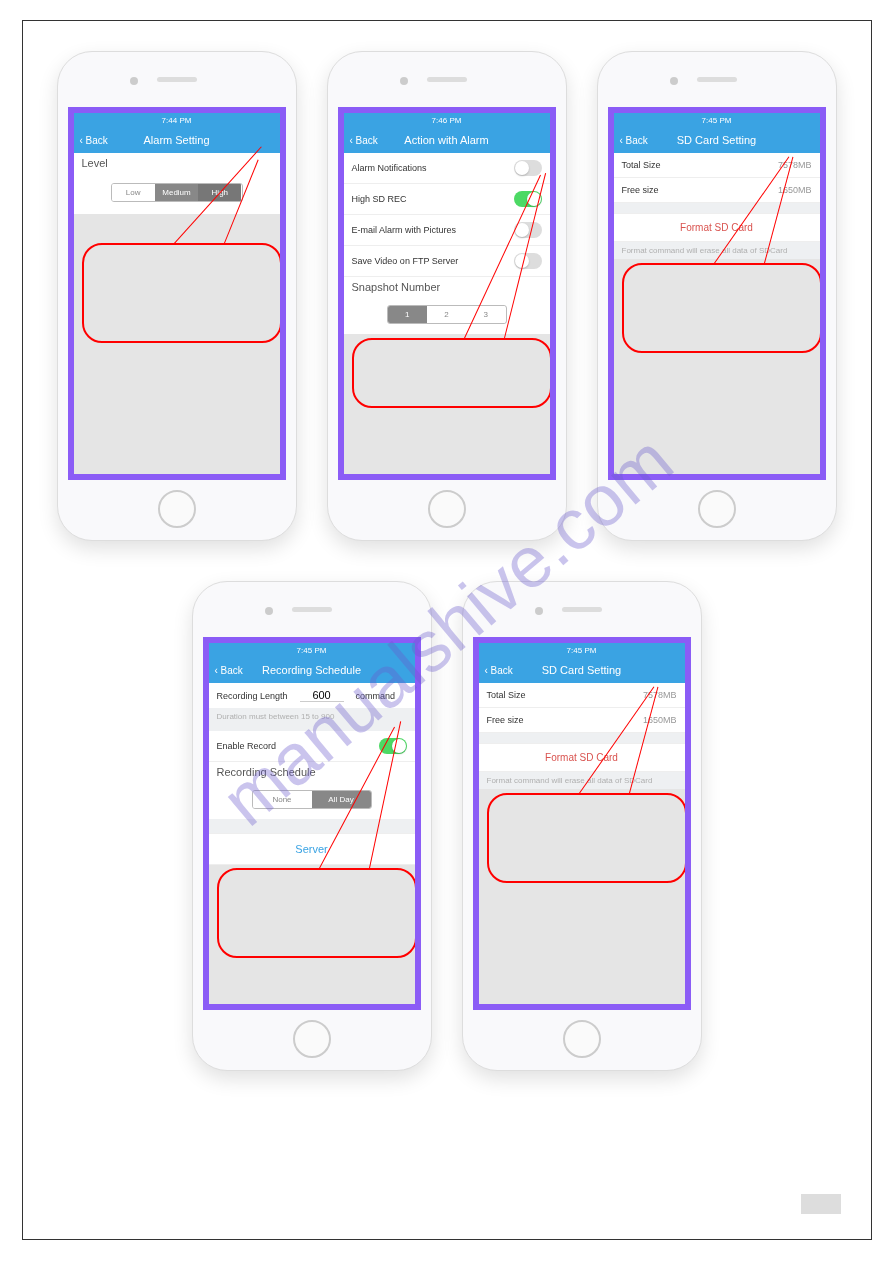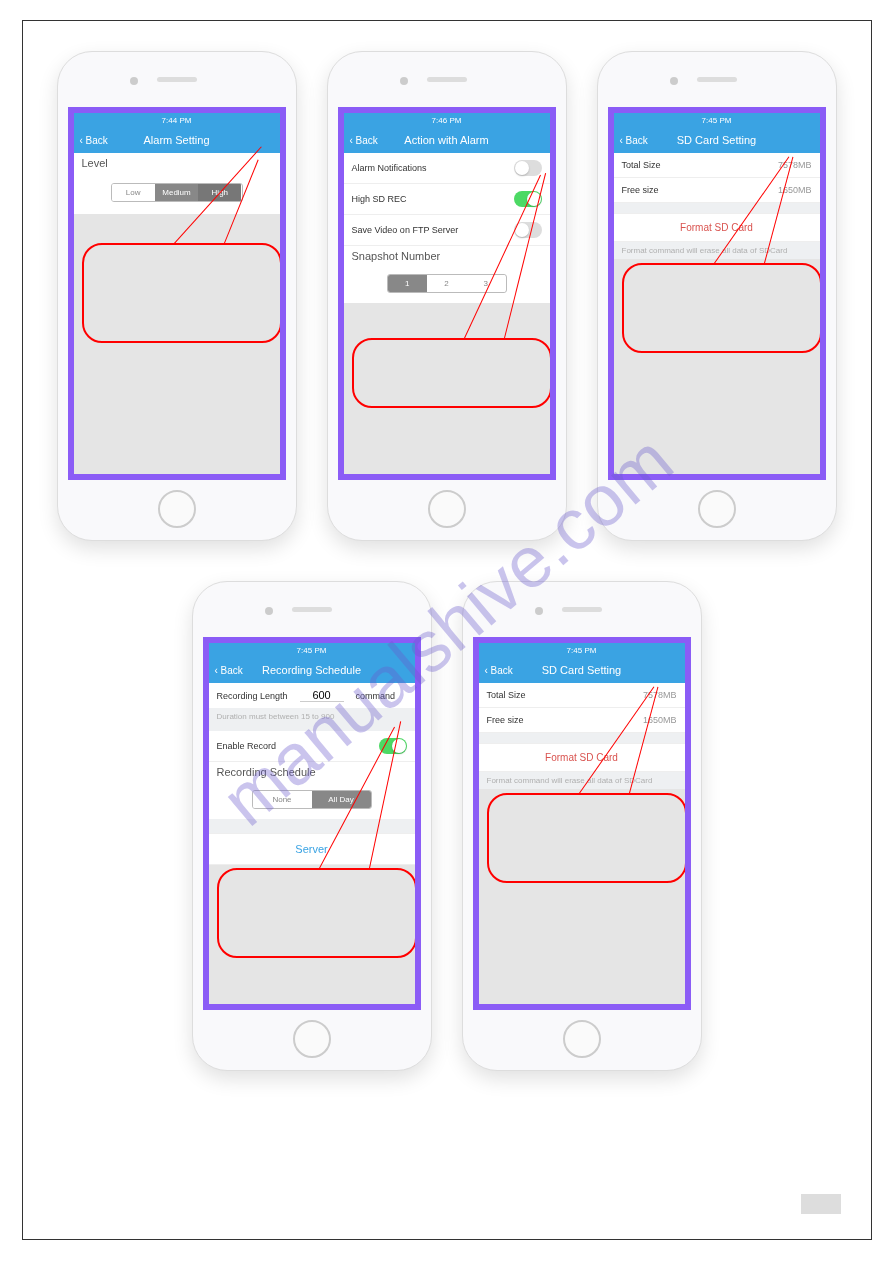--- a/index.html
+++ b/index.html
@@ -179,20 +179,26 @@
                 <div class="knob"></div>
               </div>
           </div>
           <div class="list-row">
             <span>High SD REC</span>
             <div class="toggle on">
                 <div class="knob"></div>
               </div>
           </div>
           <div class="list-row">
+            <span>E-mail Alarm with Pictures</span>
+            <div class="toggle">
+                <div class="knob"></div>
+              </div>
+          </div>
+          <div class="list-row">
             <span>Save Video on FTP Server</span>
             <div class="toggle">
                 <div class="knob"></div>
               </div>
           </div>
           <div class="sub-label">Snapshot Number</div>
           <div style="background:#fff;padding:4px 0;">
             <div class="seg seg2">
               <div class="seg-btn active">1</div>
               <div class="seg-btn">2</div>

